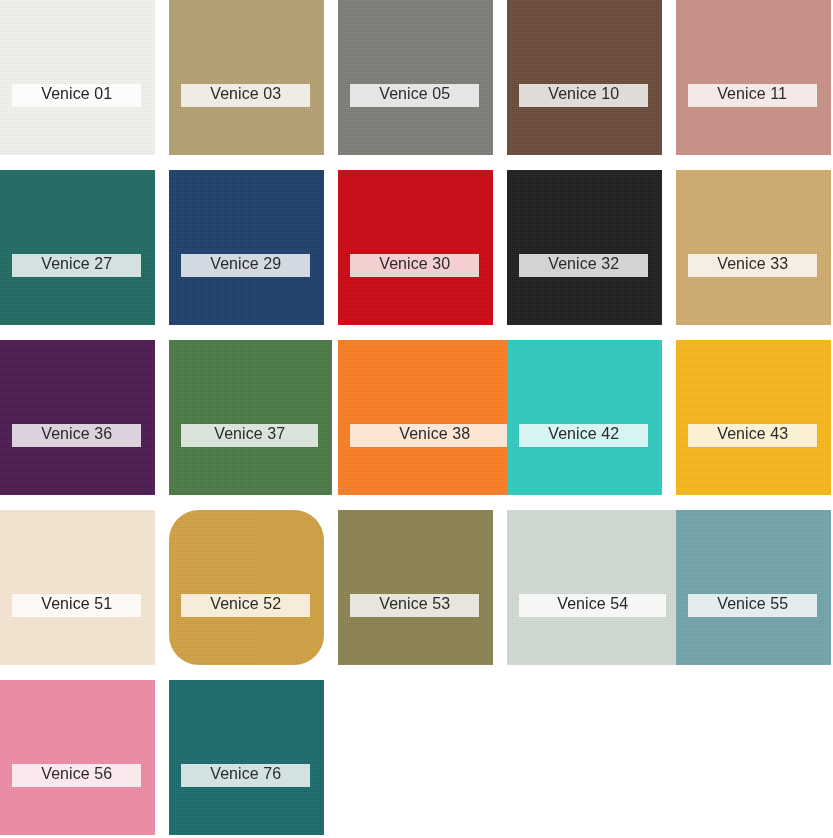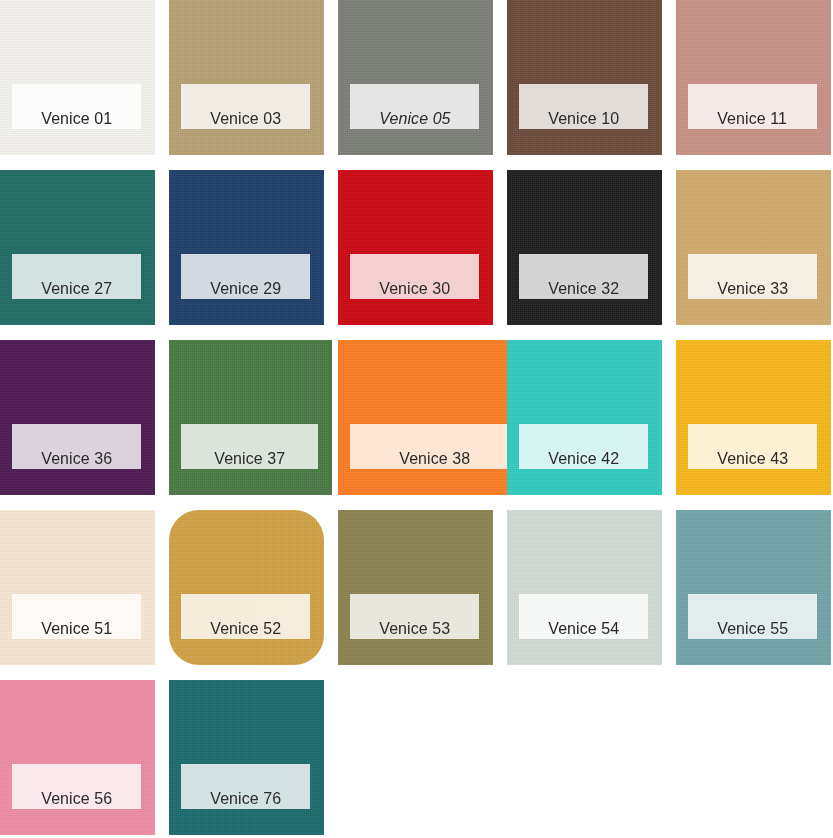--- a/index.html
+++ b/index.html
@@ -43,24 +43,24 @@
         rgba(255,255,255,0.030) 1px,
         rgba(0,0,0,0.025) 1px,
         rgba(0,0,0,0.025) 2px);
   }
 
   .swatch-label {
     position: absolute;
     left: 12px;
     right: 14px;
     top: 84px;
-    height: 45px;
+    height: 23px;
     background: rgba(255, 255, 255, 0.80);
     display: flex;
-    align-items: flex-end;
+    align-items: flex-start;
     justify-content: center;
     box-sizing: border-box;
   }
 
   .swatch-label-text {
     font-family: "Liberation Sans", sans-serif;
     font-size: 17px;
     font-weight: 400;
     letter-spacing: 0.1px;
     color: #2b2b2b;
@@ -79,21 +79,21 @@
     <div class="swatch light" style="background-color: rgb(244, 243, 238);">
       <div class="swatch-label">
         <span class="swatch-label-text">Venice 01</span>
       </div>
     </div>
     <div class="swatch" style="background-color: rgb(182, 161, 115);">
       <div class="swatch-label">
         <span class="swatch-label-text">Venice 03</span>
       </div>
     </div>
-    <div class="swatch" style="background-color: rgb(124, 126, 120); font-style: italic;">
+    <div class="swatch" style="background-color: rgb(124, 126, 120);">
       <div class="swatch-label">
         <span class="swatch-label-text">Venice 05</span>
       </div>
     </div>
     <div class="swatch" style="background-color: rgb(106, 75, 59);">
       <div class="swatch-label">
         <span class="swatch-label-text">Venice 10</span>
       </div>
     </div>
     <div class="swatch" style="background-color: rgb(201, 146, 135);">
@@ -159,21 +159,21 @@
     <div class="swatch" style="background-color: rgb(209, 162, 68); border-radius: 30px;">
       <div class="swatch-label">
         <span class="swatch-label-text">Venice 52</span>
       </div>
     </div>
     <div class="swatch" style="background-color: rgb(139, 131, 80);">
       <div class="swatch-label">
         <span class="swatch-label-text">Venice 53</span>
       </div>
     </div>
-    <div class="swatch light" style="background-color: rgb(210, 220, 212);">
+    <div class="swatch light" style="background-color: rgb(210, 220, 212); padding-left: 18px;">
       <div class="swatch-label">
         <span class="swatch-label-text">Venice 54</span>
       </div>
     </div>
     <div class="swatch" style="background-color: rgb(114, 165, 170);">
       <div class="swatch-label">
         <span class="swatch-label-text">Venice 55</span>
       </div>
     </div>
     <div class="swatch" style="background-color: rgb(239, 140, 166);">

